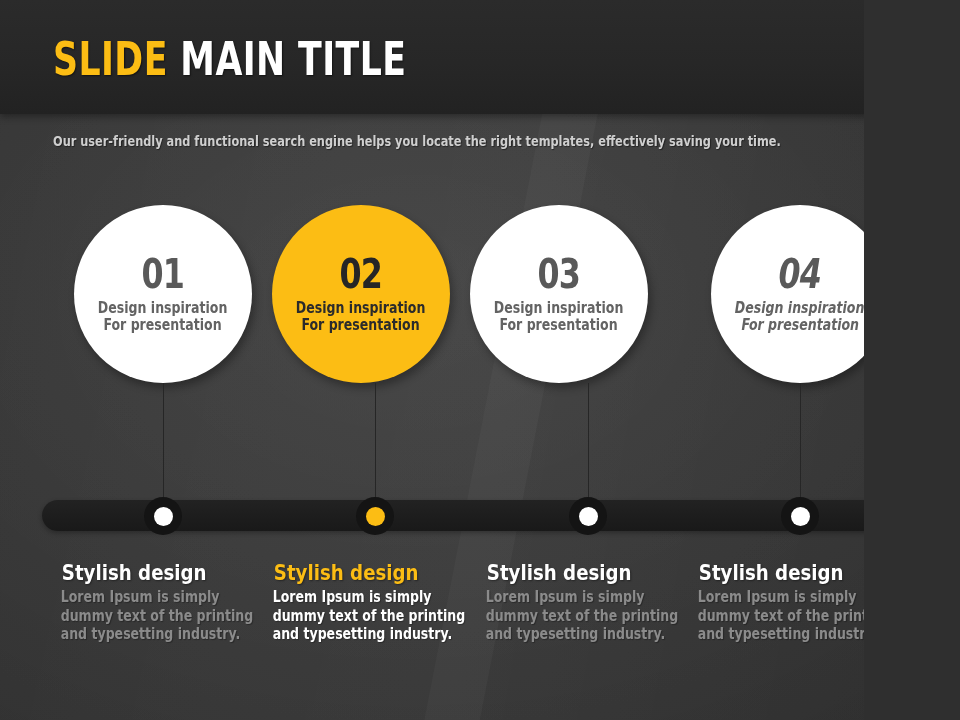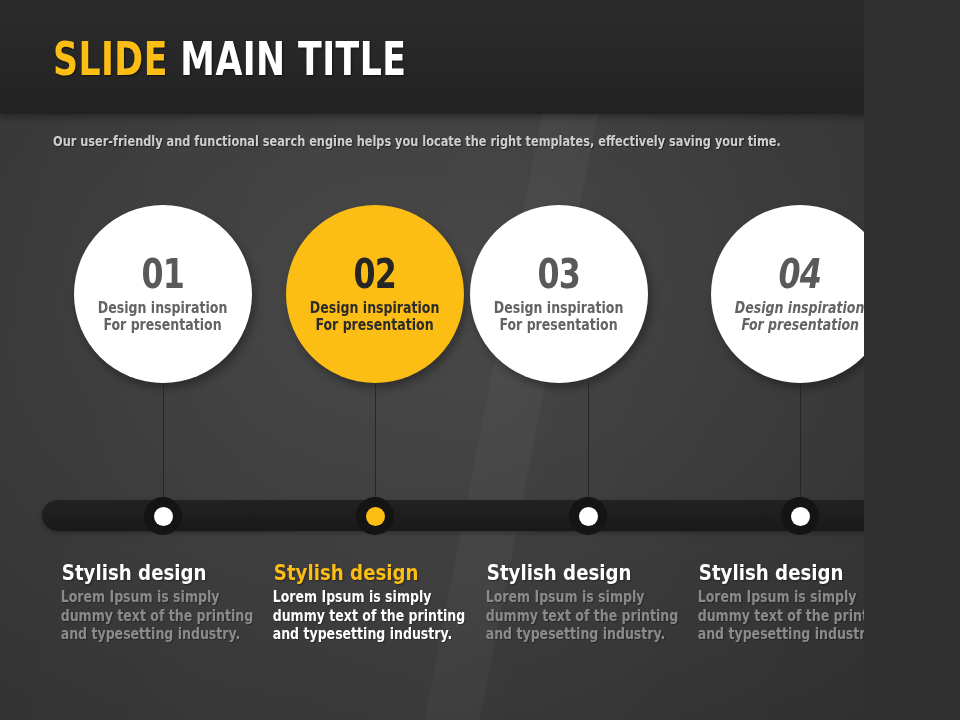--- a/index.html
+++ b/index.html
@@ -209,21 +209,21 @@
   <div class="title"><span class="t-accent">SLIDE</span> <span class="t-main">MAIN TITLE</span></div>
 
   <div class="subtitle">Our user-friendly and functional search engine helps you locate the right templates, effectively saving your time.</div>
 
   <div class="circles-layer">
     <div class="circle" style="left:74px;">
       <div class="c-num">01</div>
       <div class="c-line">Design inspiration</div>
       <div class="c-line">For presentation</div>
     </div>
-    <div class="circle accent" style="left:286px;">
+    <div class="circle accent" style="left:272px;">
       <div class="c-num">02</div>
       <div class="c-line">Design inspiration</div>
       <div class="c-line">For presentation</div>
     </div>
     <div class="circle" style="left:470px;">
       <div class="c-num">03</div>
       <div class="c-line">Design inspiration</div>
       <div class="c-line">For presentation</div>
     </div>
     <div class="circle" style="left:711px;font-style:italic;">

